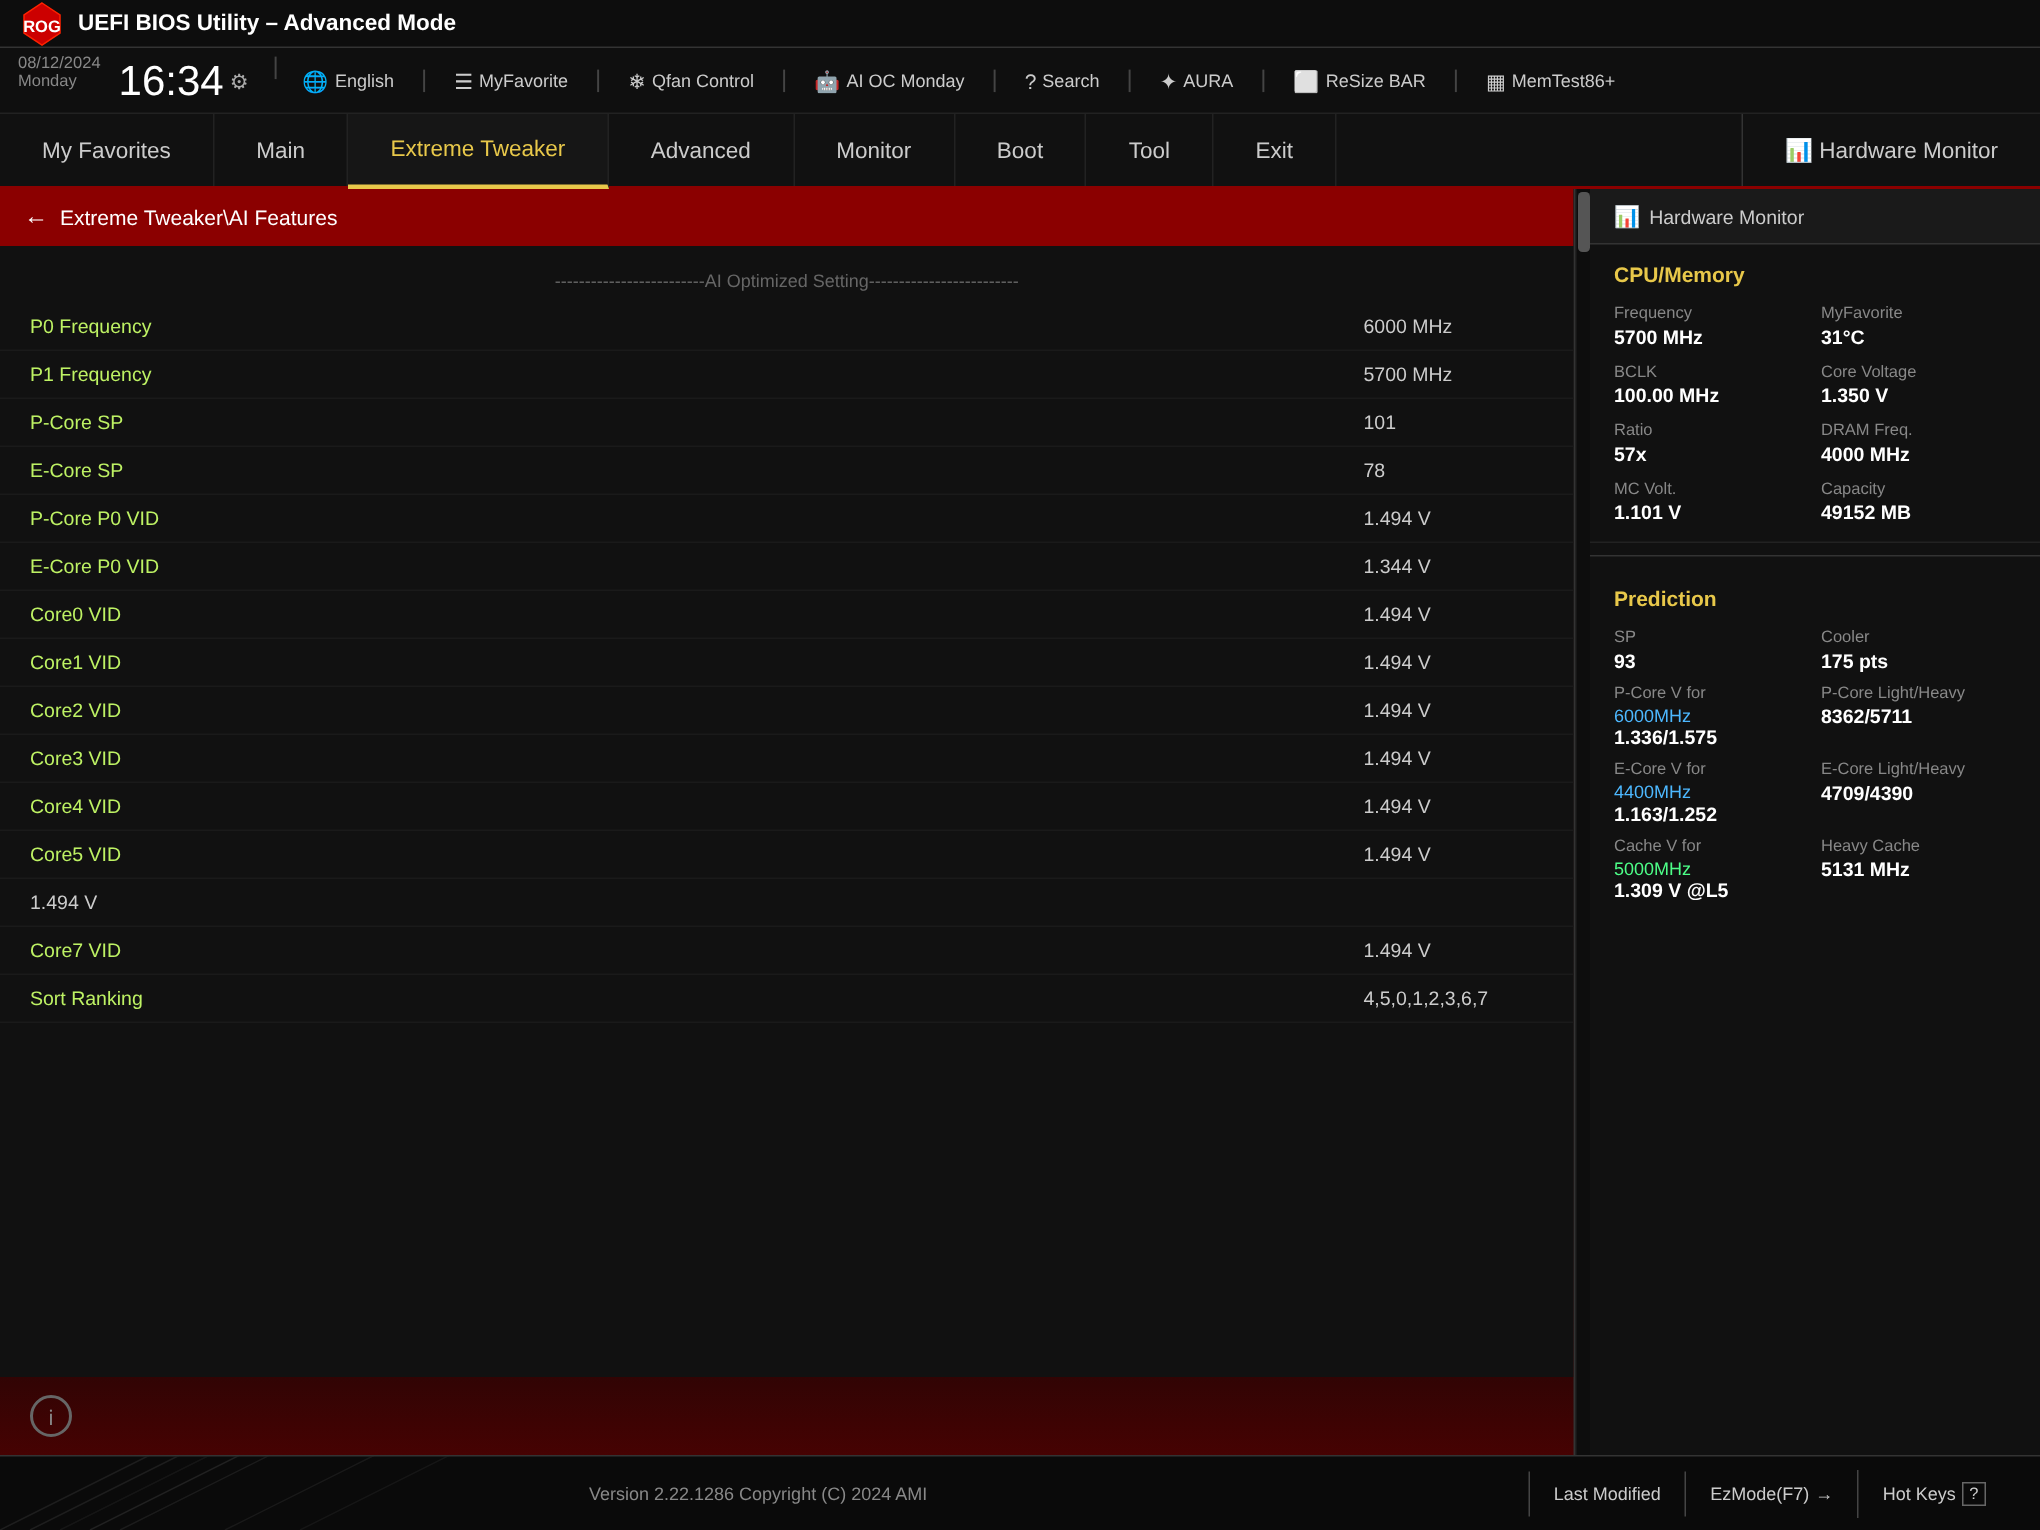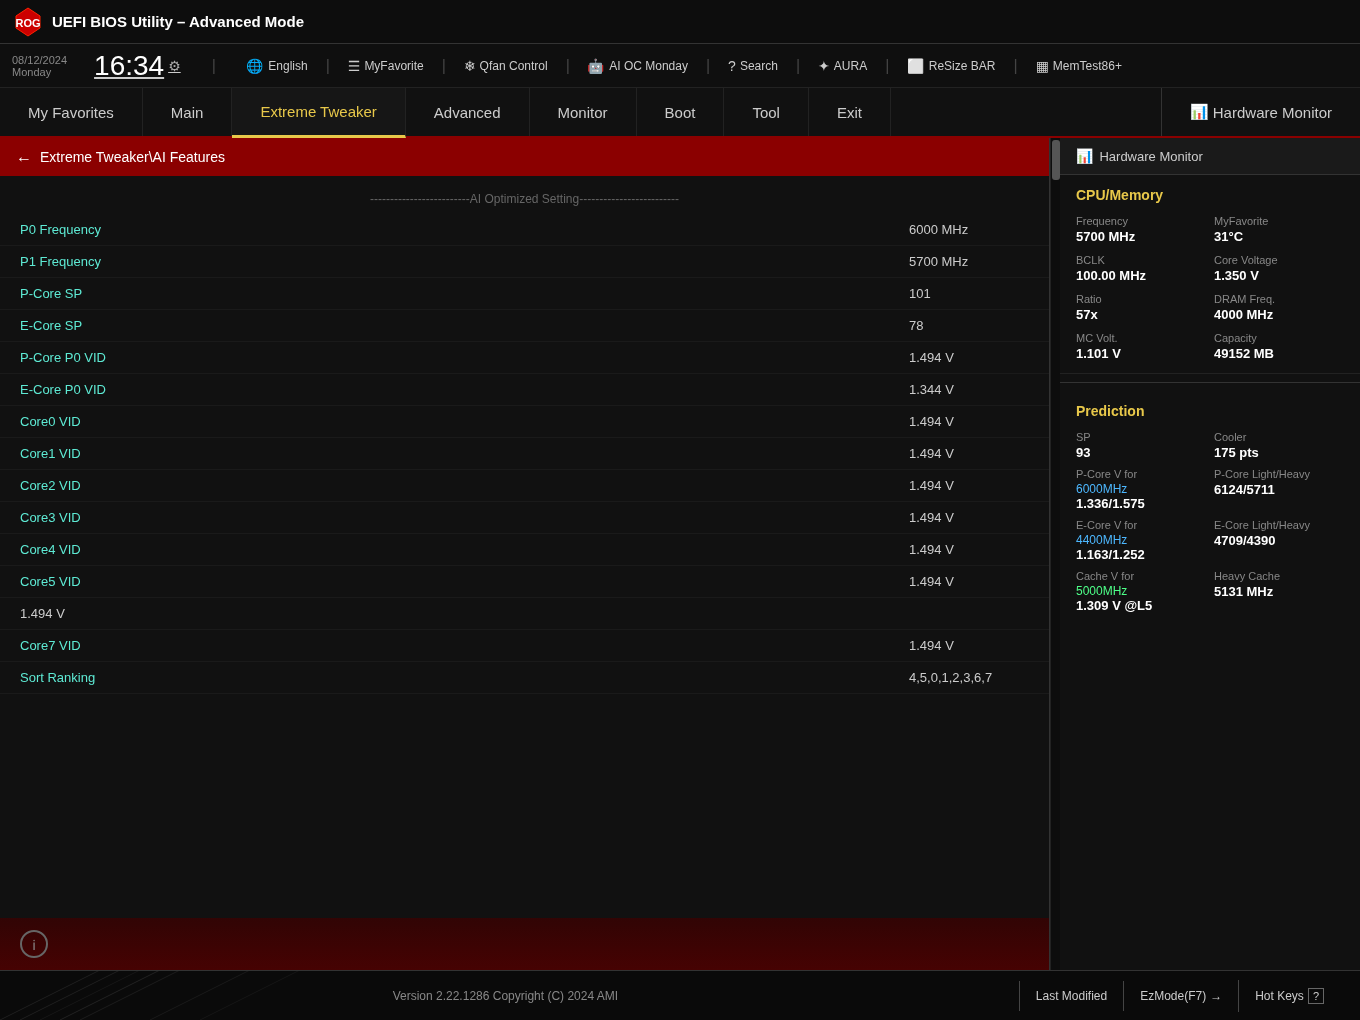--- a/index.html
+++ b/index.html
@@ -61,21 +61,21 @@
       flex-direction: column;
     }
 
     
     .header-bar {
       background: #0d0d0d;
       border-bottom: 1px solid #333;
       display: flex;
       align-items: center;
       padding: 0 12px;
-      height: 44px;
+      height: 32px;
       flex-shrink: 0;
     }
     .logo-area {
       display: flex;
       align-items: center;
       gap: 8px;
       margin-right: 16px;
     }
     .rog-logo {
       width: 32px;
@@ -85,26 +85,25 @@
       color: #fff;
       font-size: 15px;
       font-weight: 600;
       white-space: nowrap;
     }
 
     
     .datetime-bar {
       background: #0f0f0f;
       display: flex;
-      align-items: center;
       padding: 4px 12px;
       height: 44px;
       flex-shrink: 0;
       border-bottom: 1px solid #222;
-      gap: 27px;
+      gap: 12px;
     }
     .datetime-block {
       display: flex;
       flex-direction: column;
       color: #aaa;
       font-size: 11px;
     }
     .time-display {
       color: #fff;
       font-size: 28px;
@@ -207,21 +206,21 @@
       text-align: center;
     }
     .setting-row {
       display: flex;
       align-items: center;
       padding: 8px 20px;
       border-bottom: 1px solid #1a1a1a;
     }
     .setting-label {
       flex: 1;
-      color: #5eead4;
+      color: #bef264;
       font-size: 13px;
     }
     .setting-value {
       color: #ccc;
       font-size: 13px;
       min-width: 120px;
       text-align: left;
     }
 
     
@@ -392,21 +391,21 @@
       </svg>
       <span class="header-title">UEFI BIOS Utility – Advanced Mode</span>
     </div>
   </div>
 
   <div class="datetime-bar">
     <div class="datetime-block">
       <span style="color:#888;font-size:11px;">08/12/2024</span>
       <span style="color:#888;font-size:11px;">Monday</span>
     </div>
-    <div style="display:flex;align-items:center;gap:4px;text-decoration:underline;">
+    <div style="display:flex;align-items:center;gap:4px;">
       <span class="time-display">16:34</span>
       <span class="gear-icon-inline">⚙</span>
     </div>
     <span class="separator">|</span>
     <div class="header-tools">
       <div class="tool-item">
         <span class="tool-icon">🌐</span>
         <span>English</span>
       </div>
       <span class="separator">|</span>
@@ -627,21 +626,21 @@
         </div>
 
         <div class="pred-row">
           <div class="pred-block">
             <div class="pred-item-label">P-Core V for</div>
             <div class="pred-highlight">6000MHz</div>
             <div class="pred-item-value">1.336/1.575</div>
           </div>
           <div class="pred-block">
             <div class="pred-item-label">P-Core Light/Heavy</div>
-            <div class="pred-item-value">6124/5711</div>
+            <div class="pred-item-value">8362/5711</div>
           </div>
         </div>
 
         <div class="pred-row">
           <div class="pred-block">
             <div class="pred-item-label">E-Core V for</div>
             <div class="pred-highlight">4400MHz</div>
             <div class="pred-item-value">1.163/1.252</div>
           </div>
           <div class="pred-block">

